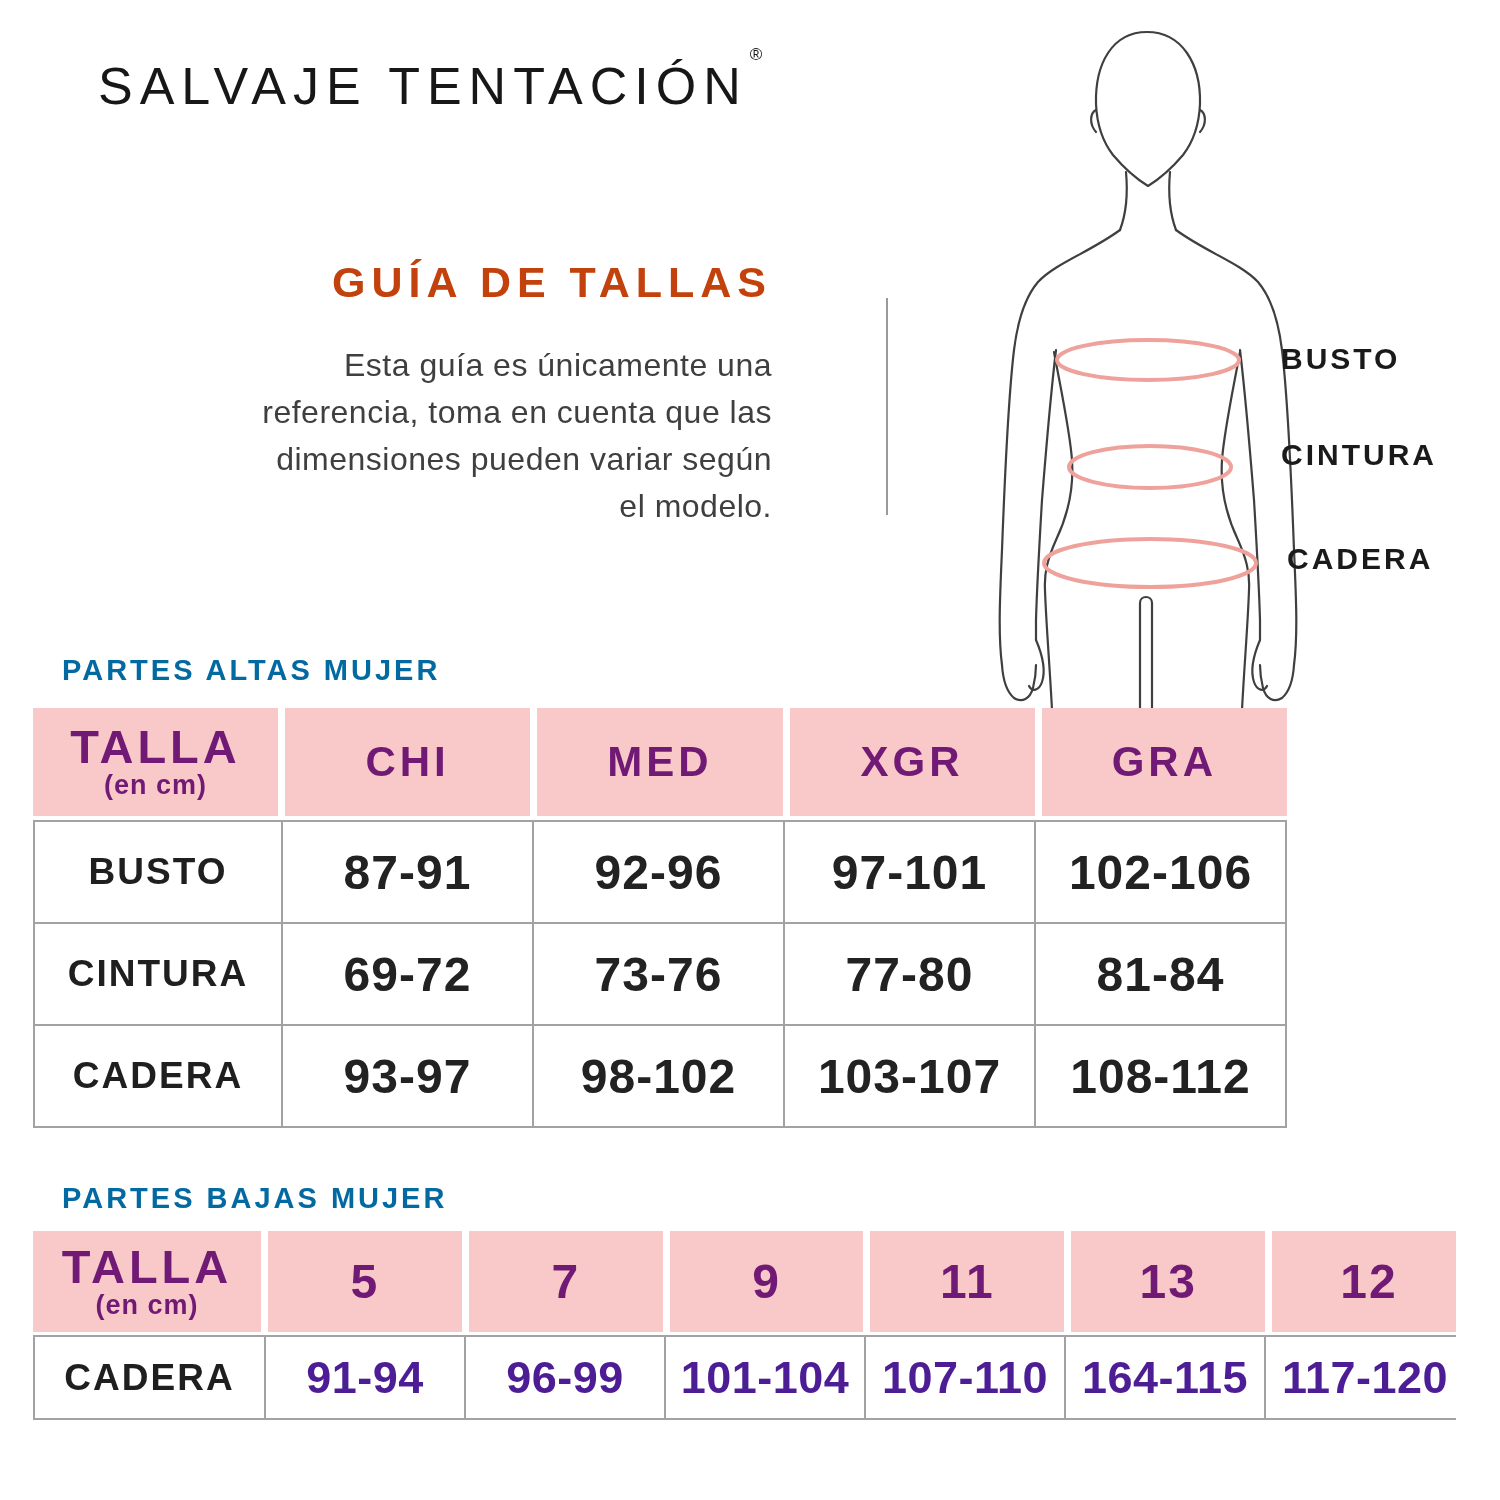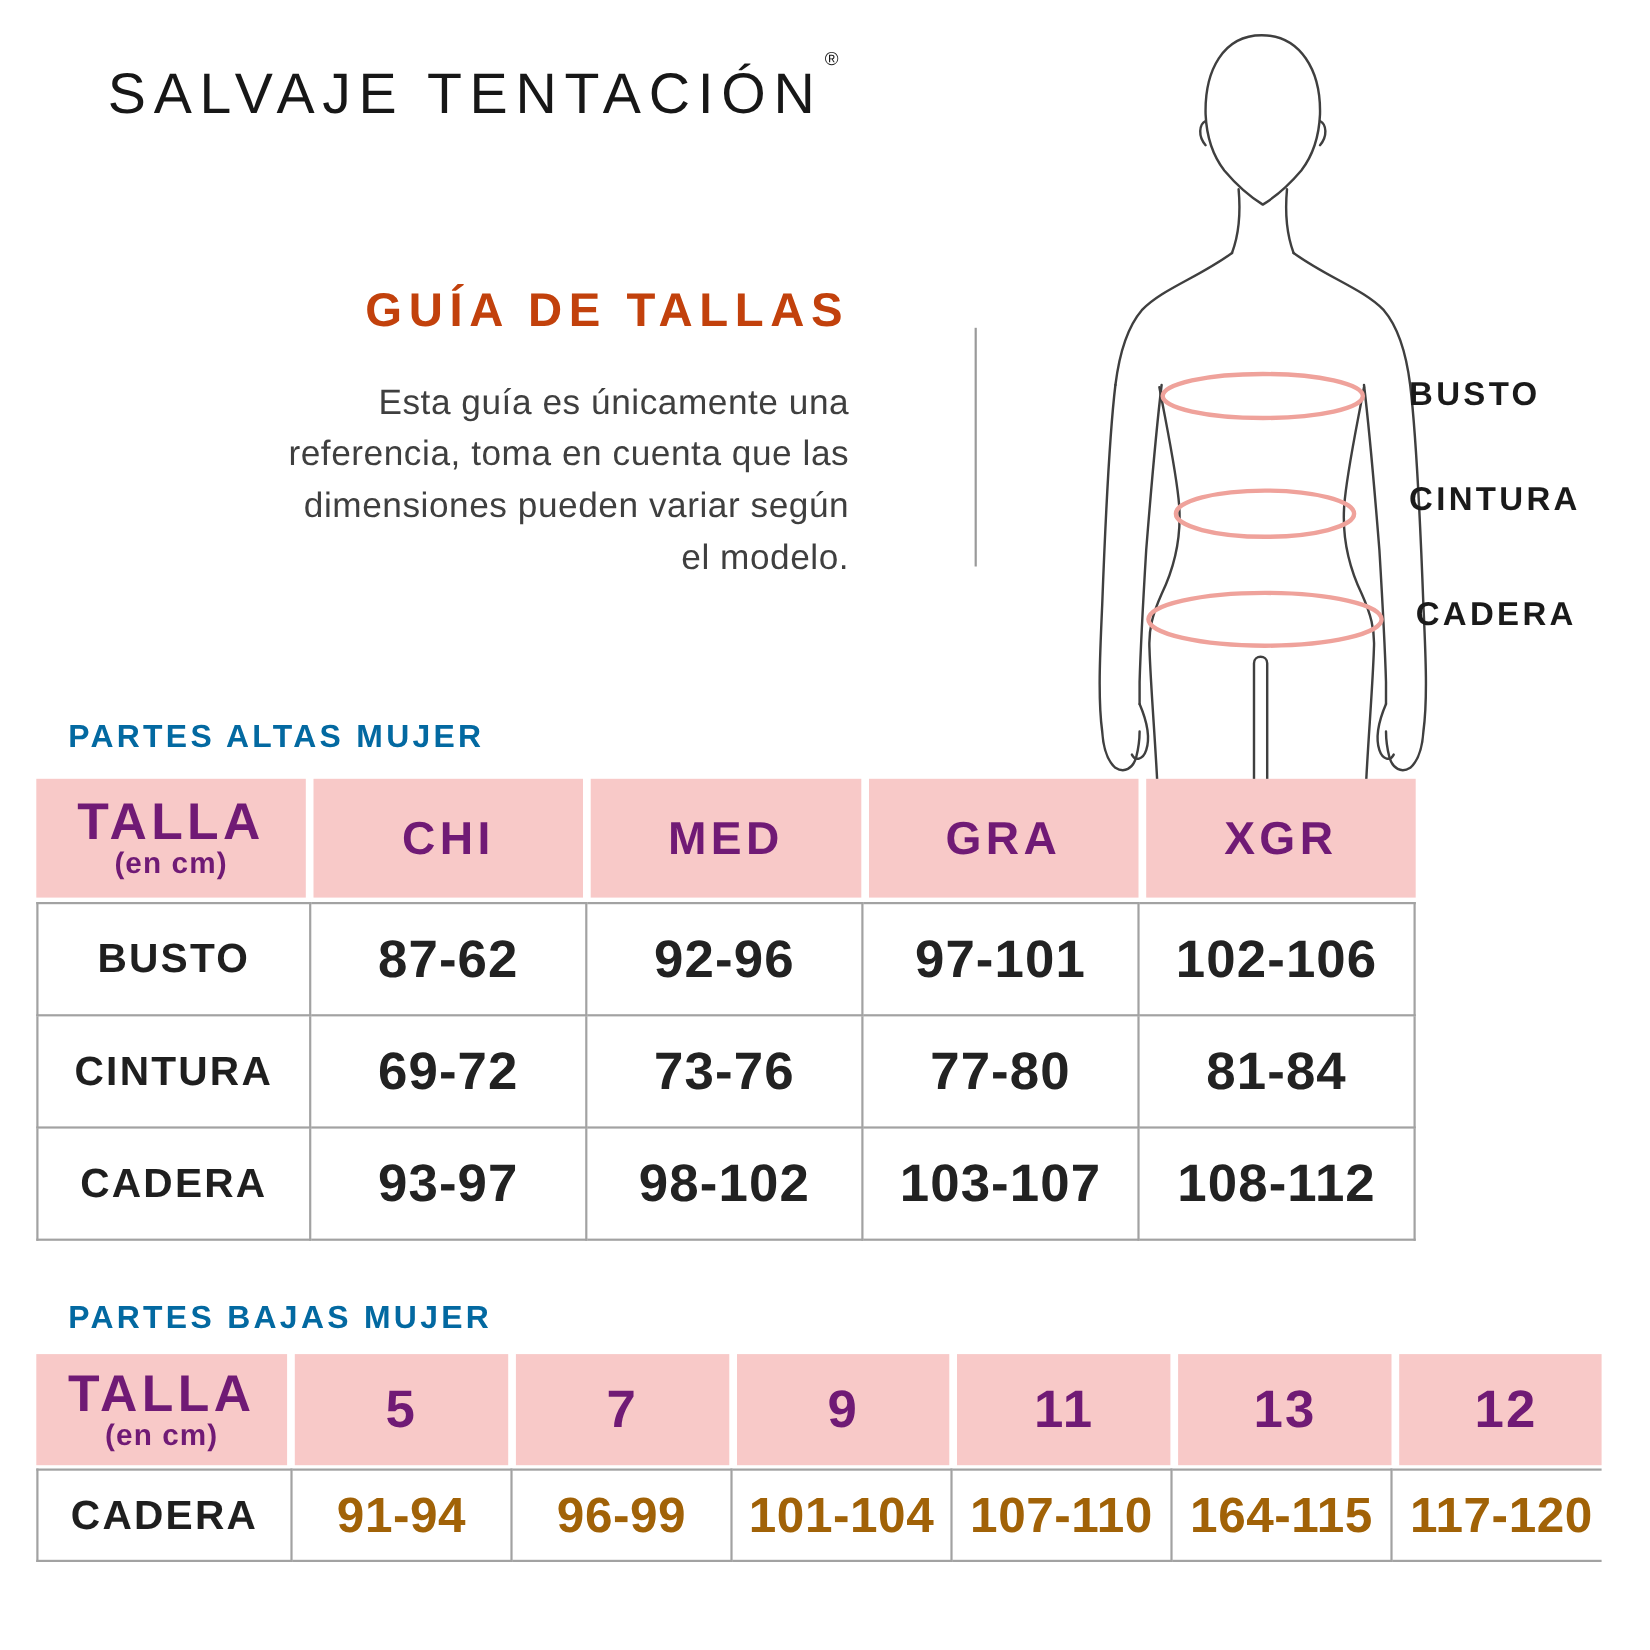--- a/index.html
+++ b/index.html
@@ -56,21 +56,21 @@
 
   
   table.grid{position:absolute;left:33px;border-collapse:collapse;table-layout:fixed;background:#ffffff;}
   table.grid td{border:2px solid var(--border);text-align:center;vertical-align:middle;}
   .grid-1{top:820px;width:1254px;}
   .grid-1 td{height:102px;}
   .grid-2{top:1335px;width:1433px;}
   .grid-2 td{height:83px;}
   td.rlabel{font-size:37px;font-weight:700;letter-spacing:2px;color:#1f1f1f;}
   .grid-1 td.val{font-size:48px;font-weight:600;color:#222222;letter-spacing:1px;}
-  .grid-2 td.val{font-size:45px;font-weight:600;color:#a16207;letter-spacing:0.5px;}
+  .grid-2 td.val{font-size:45px;font-weight:600;color:#4c1d95;letter-spacing:0.5px;}
 </style>
 </head>
 <body>
 
 <div class="canvas">
 
   <div class="brand"><span>SALVAJE TENTACIÓN</span><sup>®</sup></div>
 
   <div class="intro">
     <div class="title">GUÍA DE TALLAS</div>
@@ -120,36 +120,36 @@
 
   <div class="section-title st-1">PARTES ALTAS MUJER</div>
 
   <div class="thead thead-1">
     <div class="th th-talla">
       <div class="talla-main">TALLA</div>
       <div class="talla-unit">(en cm)</div>
     </div>
     <div class="th th-size">CHI</div>
     <div class="th th-size">MED</div>
+    <div class="th th-size">XGR</div>
     <div class="th th-size">GRA</div>
-    <div class="th th-size">XGR</div>
   </div>
 
   <table class="grid grid-1">
     <colgroup>
         <col style="width:248px">
         <col>
         <col>
         <col>
         <col>
       </colgroup>
     <tbody>
       <tr>
         <td class="rlabel">BUSTO</td>
-        <td class="val">87-62</td>
+        <td class="val">87-91</td>
         <td class="val">92-96</td>
         <td class="val">97-101</td>
         <td class="val">102-106</td>
       </tr>
       <tr>
         <td class="rlabel">CINTURA</td>
         <td class="val">69-72</td>
         <td class="val">73-76</td>
         <td class="val">77-80</td>
         <td class="val">81-84</td>

